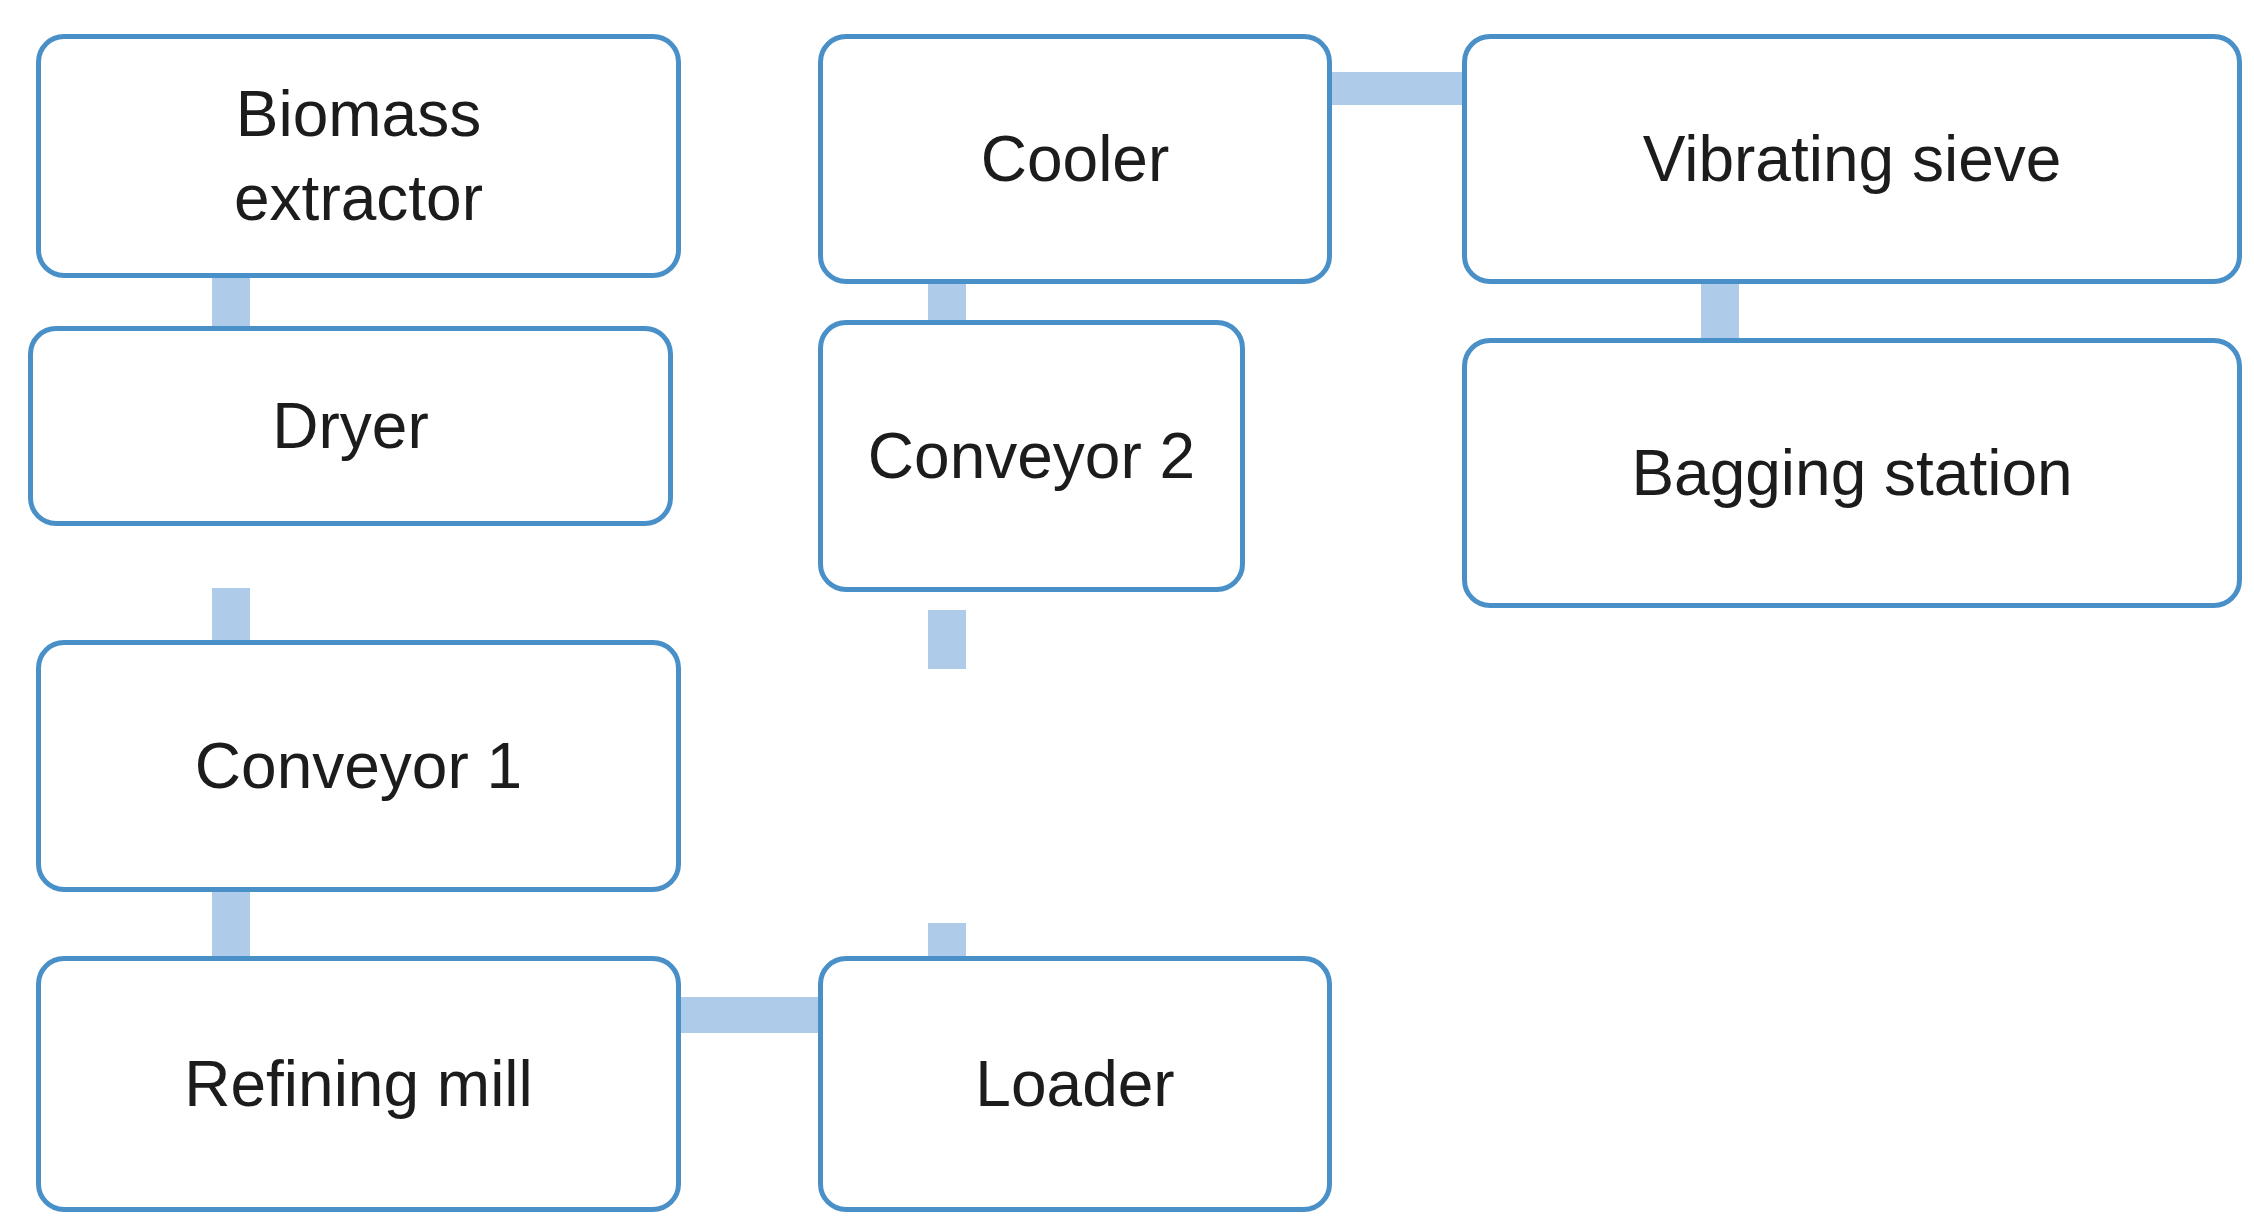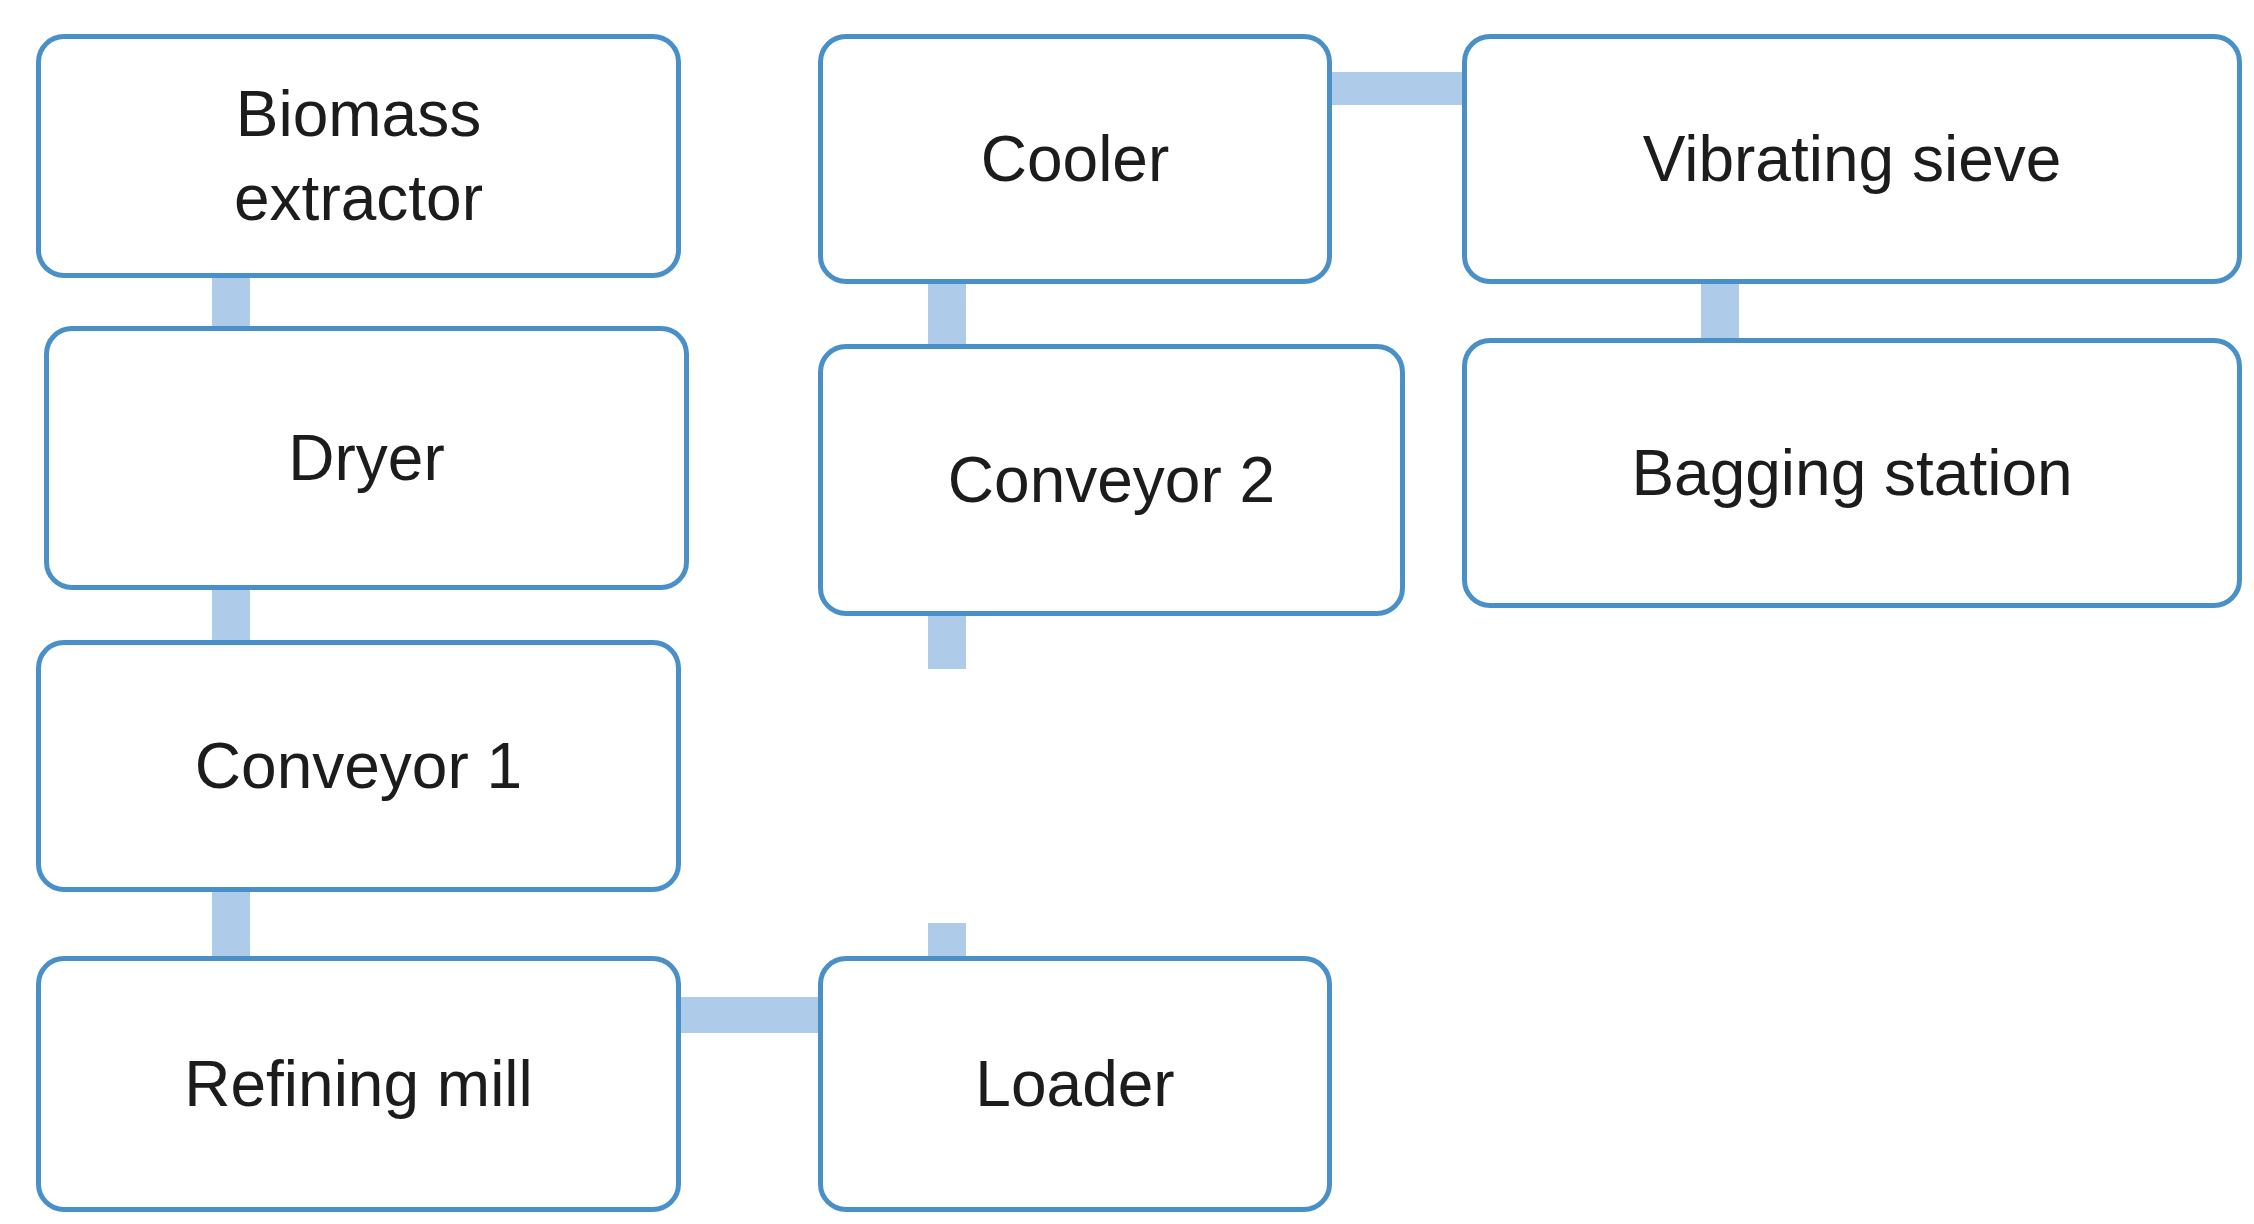--- a/index.html
+++ b/index.html
@@ -30,27 +30,27 @@
   .node .label { display: inline-block; }
   .connector {
     position: absolute;
     background: #aecbe9;
     z-index: 1;
   }
 
   
   #node-biomass-extractor { left: 36px;  top: 34px;  width: 645px; height: 244px; }
   #node-biomass-extractor .label { max-width: 400px; }
-  #node-dryer             { left: 44px;  top: 326px; width: 645px; height: 264px; justify-content: center; }
+  #node-dryer             { left: 28px;  top: 326px; width: 645px; height: 200px; justify-content: center; }
   #node-conveyor-1        { left: 36px;  top: 640px; width: 645px; height: 252px; }
   #node-refining-mill     { left: 36px;  top: 956px; width: 645px; height: 256px; }
 
   
   #node-cooler            { left: 818px; top: 34px;  width: 514px; height: 250px; }
-  #node-conveyor-2        { left: 818px; top: 344px; width: 587px; height: 272px; }
+  #node-conveyor-2        { left: 818px; top: 320px; width: 427px; height: 272px; }
   #node-pelletizer        { left: 818px; top: 665px; width: 514px; height: 260px; }
   #node-loader            { left: 818px; top: 956px; width: 514px; height: 256px; align-items: center; }
 
   
   #node-vibrating-sieve   { left: 1462px; top: 34px;  width: 780px; height: 250px; }
   #node-bagging-station   { left: 1462px; top: 338px; width: 780px; height: 270px; }
 
   
   #conn-biomass-dryer      { left: 212px;  top: 278px; width: 38px;  height: 52px;  }
   #conn-dryer-conveyor1    { left: 212px;  top: 588px; width: 38px;  height: 56px;  }

